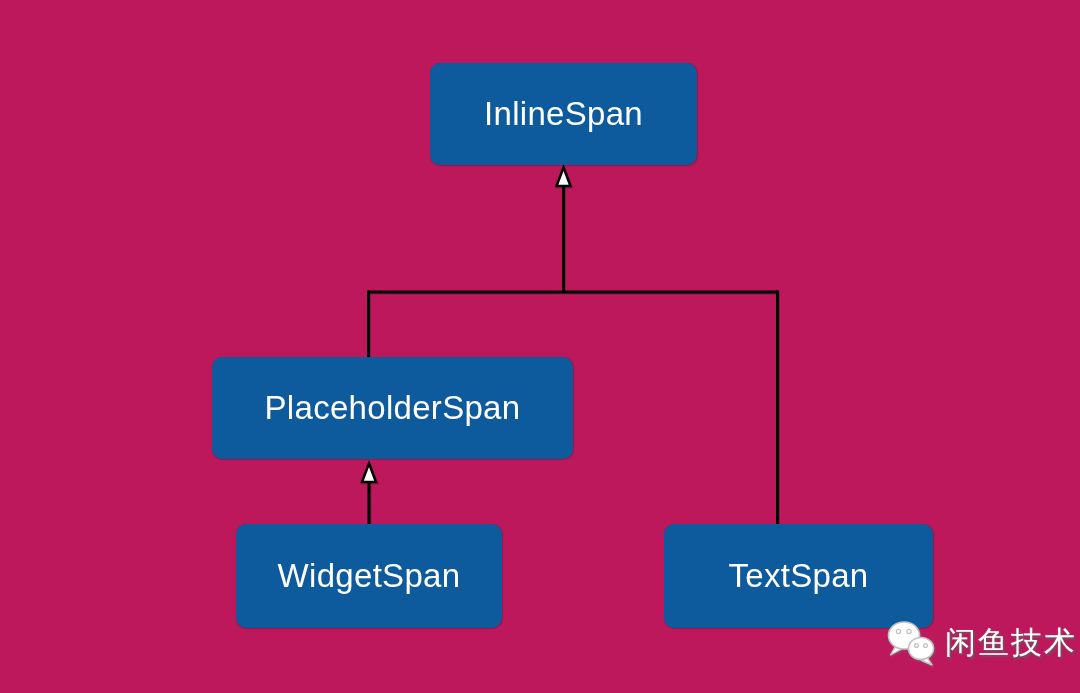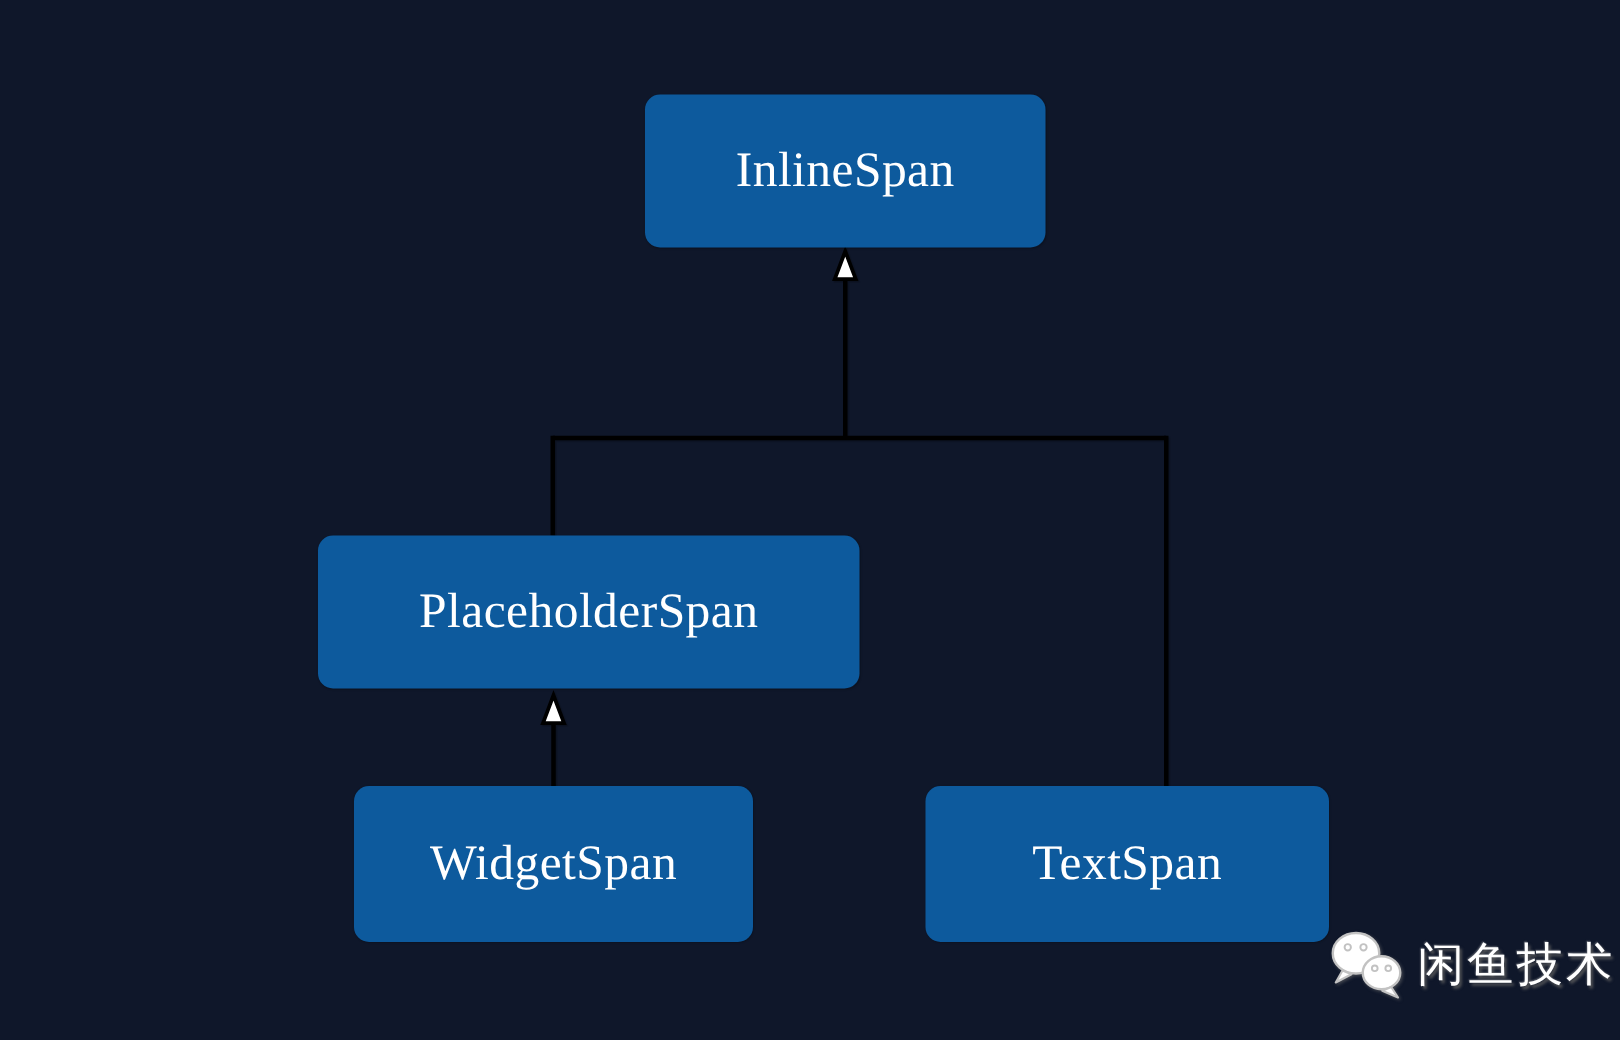--- a/index.html
+++ b/index.html
@@ -5,23 +5,22 @@
   html, body {
     margin: 0;
     padding: 0;
     background: #ffffff;
     font-family: "Liberation Sans", sans-serif;
   }
   .canvas {
     position: relative;
     width: 1080px;
     height: 693px;
-    background: #0f172a;
+    background: #be185d;
     overflow: hidden;
-    font-family: Liberation Serif, serif;
   }
   .connectors {
     position: absolute;
     left: 0;
     top: 0;
     width: 1080px;
     height: 693px;
     filter: drop-shadow(1px 1px 0.5px rgba(0,0,0,0.22));
   }
   .node {
@@ -33,21 +32,21 @@
     justify-content: center;
     color: #ffffff;
     font-size: 33px;
     font-weight: 400;
     letter-spacing: 0.3px;
     box-shadow: 0.5px 0.5px 1px rgba(0,0,0,0.18);
   }
   .node-inlinespan      { left: 430px; top: 63px;  width: 267px; height: 102px; }
   .node-placeholderspan { left: 212px; top: 357px; width: 361px; height: 102px; }
   .node-widgetspan      { left: 236px; top: 524px; width: 266px; height: 104px; justify-content: center; }
-  .node-textspan        { left: 617px; top: 524px; width: 269px; height: 104px; }
+  .node-textspan        { left: 664px; top: 524px; width: 269px; height: 104px; }
 
   .watermark {
     position: absolute;
     left: 884px;
     top: 618px;
     display: flex;
     align-items: center;
     gap: 7px;
   }
   .watermark-icon {

